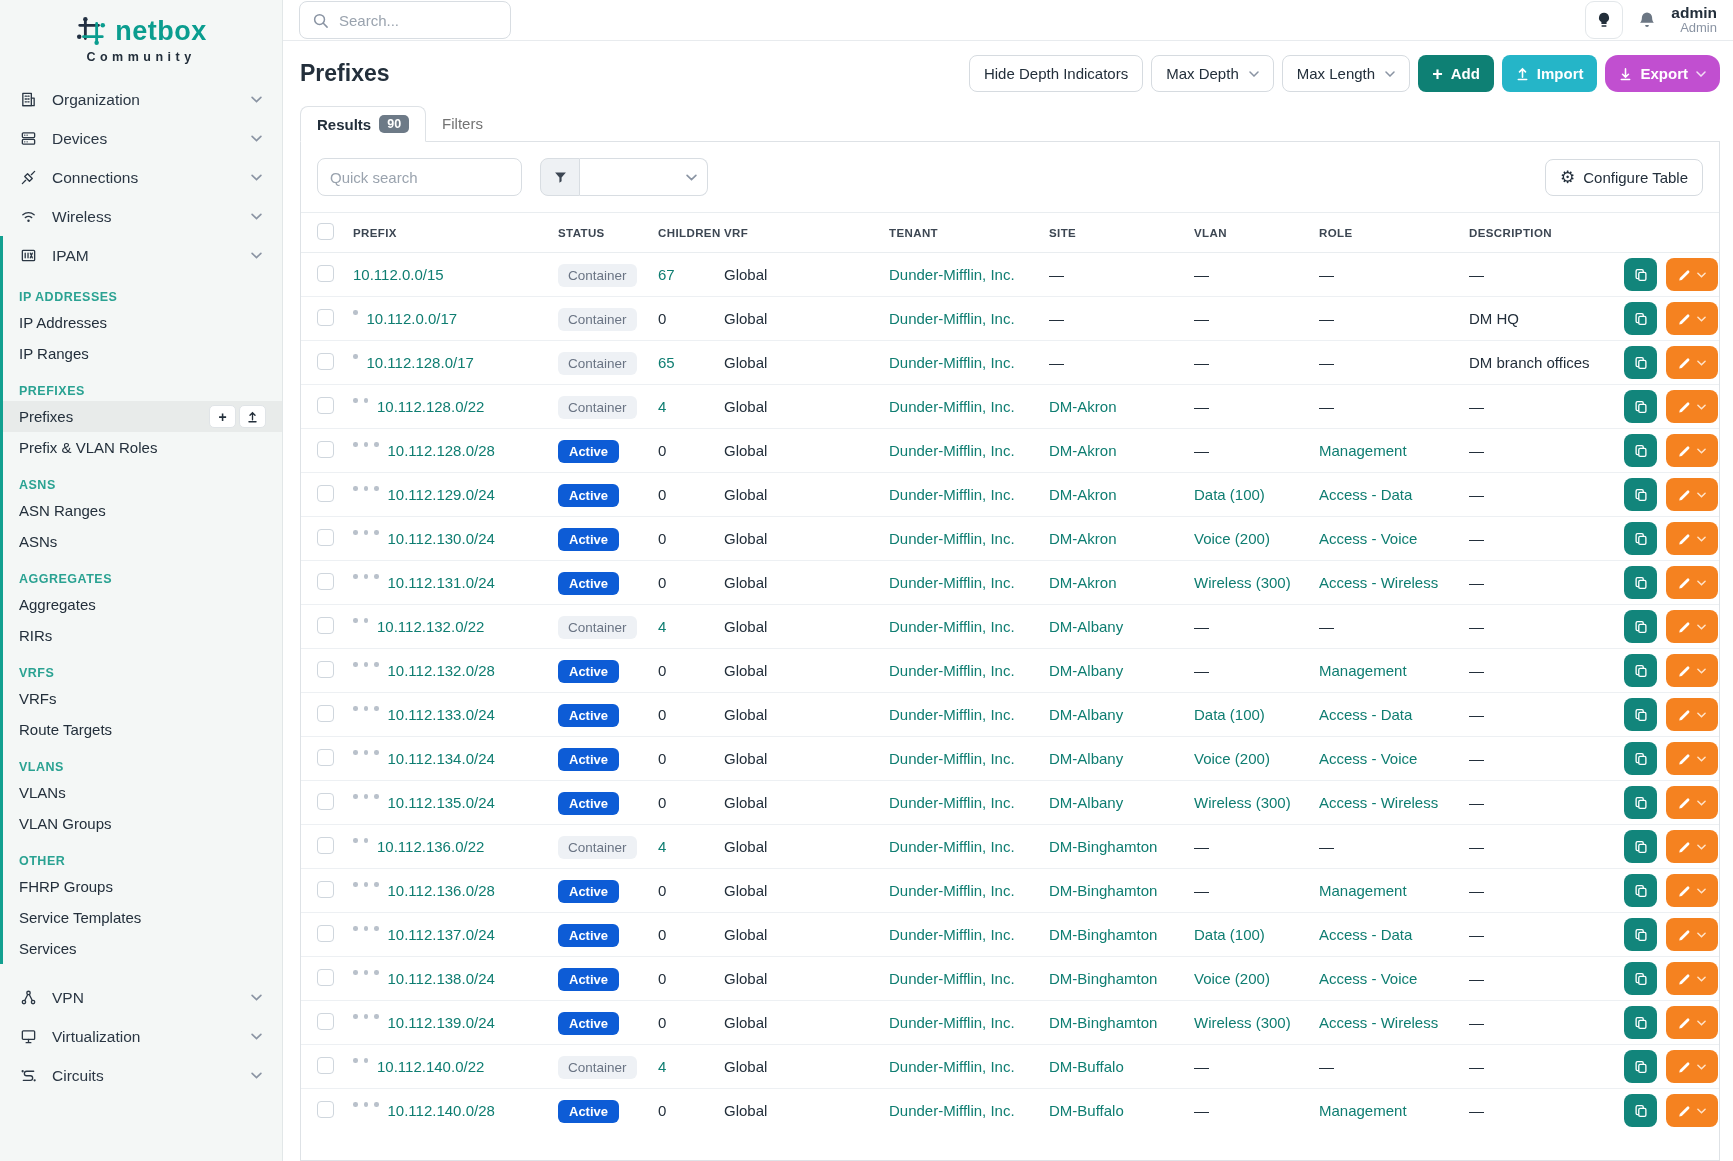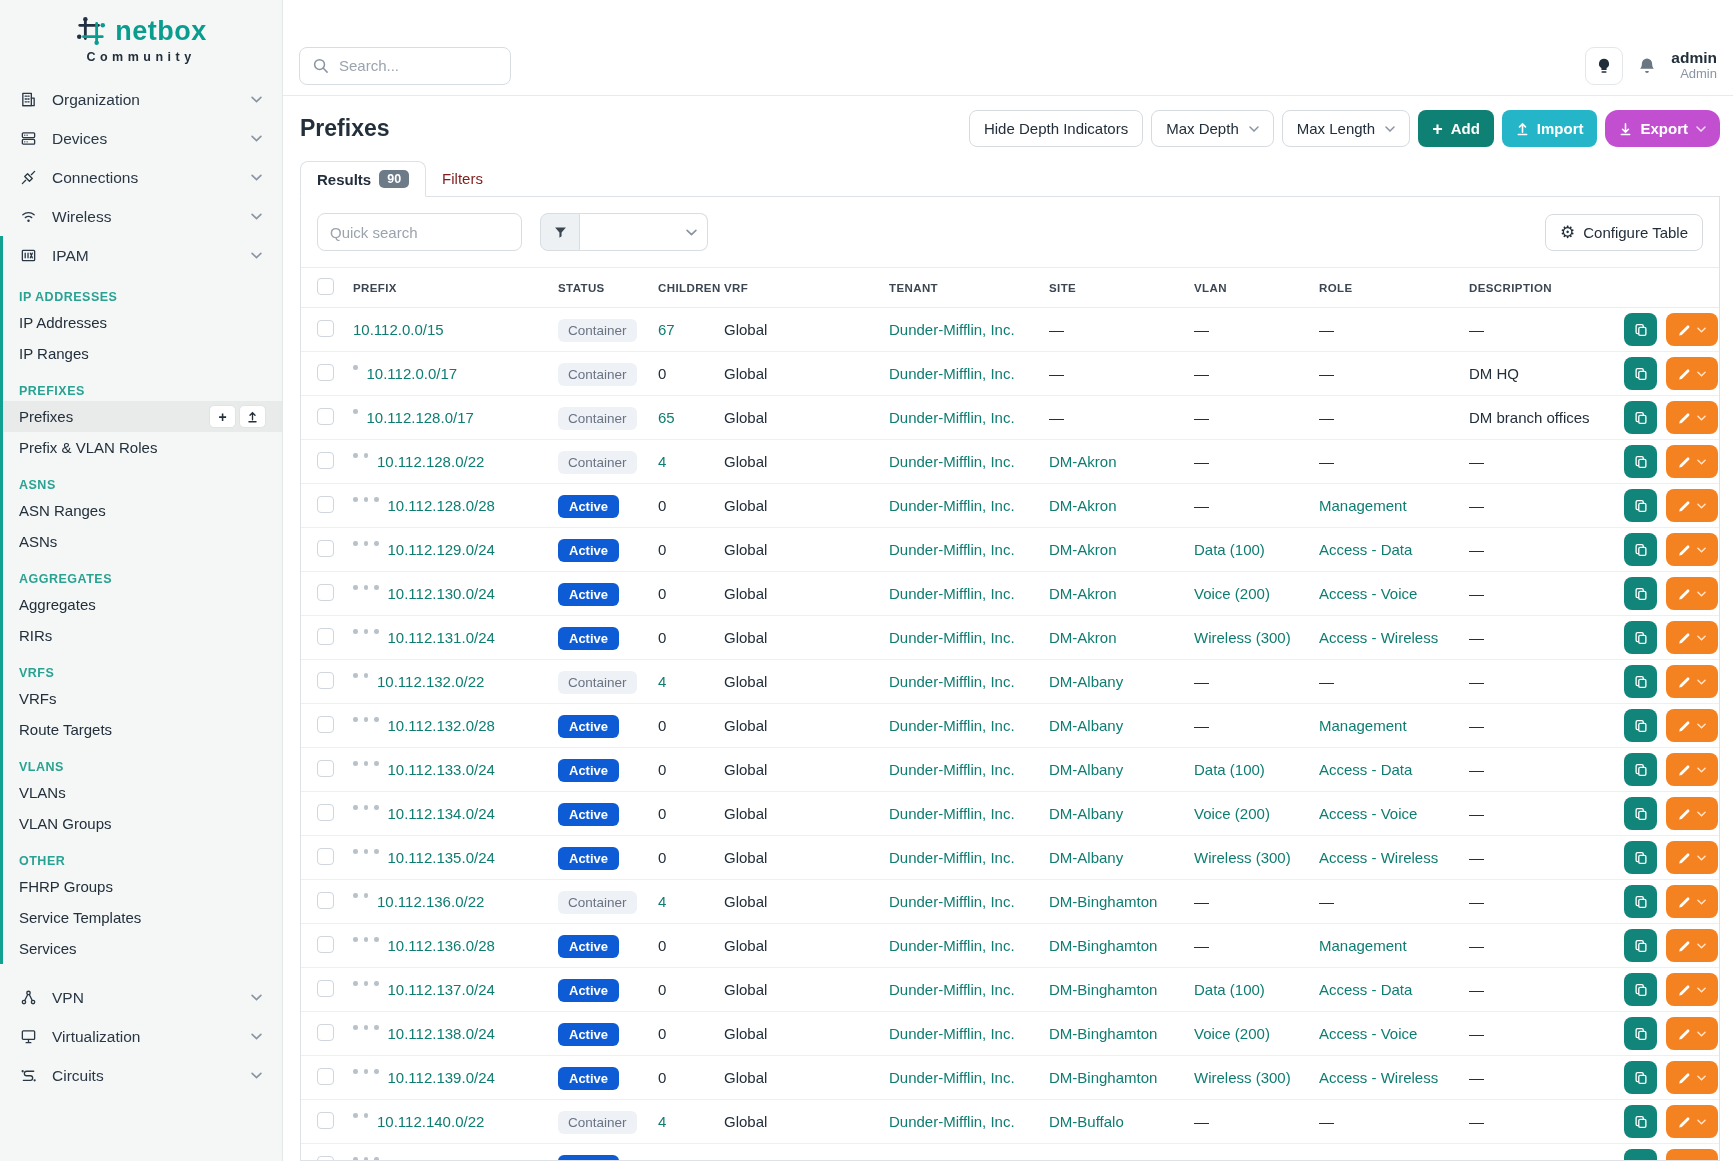--- a/index.html
+++ b/index.html
@@ -26,21 +26,21 @@
   .group-header { margin:15px 0 3px; padding:0 16px; font-size:12.5px; font-weight:700; color:#2aa292; letter-spacing:.5px; }
   .sub-item { display:flex; align-items:center; height:31px; padding:0 16px; font-size:15px; color:#232f3b; cursor:pointer; }
   .sub-item.active { background:#e8ebea; }
   .mini-btns { margin-left:auto; display:flex; gap:3px; }
   .mini-btn { width:27px; height:23px; background:#fff; border:1px solid #e0e4e7; border-radius:5px;
               display:flex; align-items:center; justify-content:center; color:#232f3b; cursor:pointer; }
   .nav-bottom { margin-top:14px; }
 
   
   .main { flex:1; display:flex; flex-direction:column; background:#fff; min-width:0; }
-  .topbar { height:60px; flex-shrink:0; border-bottom:1px solid #e8ebee; display:flex; align-items:center; padding:0 16px;margin-top:36px; }
+  .topbar { height:41px; flex-shrink:0; border-bottom:1px solid #e8ebee; display:flex; align-items:center; padding:0 16px; }
   .search-box { width:212px; height:38px; border:1px solid #d8dde2; border-radius:8px; display:flex; align-items:center; gap:10px; padding:0 12px; color:#8a94a3; background:#fff; }
   .search-box .ph { font-size:15px; color:#9aa3ae; }
   .top-right { margin-left:auto; display:flex; align-items:center; gap:14px; }
   .bulb-btn { width:38px; height:38px; border:1px solid #e3e7ea; border-radius:9px; display:flex; align-items:center; justify-content:center; color:#222e3a; cursor:pointer; background:#fff; }
   .bell { color:#6b7683; cursor:pointer; }
   .userblock { text-align:right; line-height:1.15; }
   .user-name { font-size:15.5px; font-weight:700; color:#232f3b; }
   .user-role { font-size:13px; color:#8a94a3; }
 
   .content { flex:1; display:flex; flex-direction:column; padding:14px 13px 0 17px; overflow:hidden; }
@@ -51,21 +51,21 @@
   .btn-outline .chev { margin-left:2px; }
   .btn-add { background:#0e8074; color:#fff; font-weight:600; }
   .btn-import { background:#25b5c8; color:#fff; font-weight:600; }
   .btn-export { background:#c14fd0; color:#fff; font-weight:600;border-radius:13px; }
   .btn-export .chev { color:#eed7f2; }
 
   .tabs { display:flex; margin-top:14px; border-bottom:1px solid #dee2e6; }
   .tab { padding:8px 16px; font-size:15px; cursor:pointer; display:flex; align-items:center; gap:8px; }
   .tab.active { border:1px solid #dee2e6; border-bottom:1px solid #fff; border-radius:8px 8px 0 0; background:#fff; margin-bottom:-1px; font-weight:600; color:#232f3b; }
   .badge-count { background:#6d7a87; color:#fff; border-radius:5px; font-size:12.5px; font-weight:700; padding:2px 8px; }
-  .tab.plain { color:#7f1d1d; }
+  .tab.plain { color:#737373; }
 
   .panel { flex:1; border:1px solid #dee2e6; border-top:none; background:#fff; display:flex; flex-direction:column; overflow:hidden; }
   .panel-toolbar { display:flex; align-items:center; padding:16px; }
   .quick-search { width:205px; height:38px; border:1px solid #d8dde2; border-radius:8px; padding:0 12px; font-size:15px; color:#232f3b; font-family:inherit; outline:none; }
   .quick-search::placeholder { color:#9aa3ae; }
   .filter-group { display:flex; margin-left:18px; }
   .filter-addon { width:40px; height:38px; background:#eef1f4; border:1px solid #d8dde2; border-radius:8px 0 0 8px; display:flex; align-items:center; justify-content:center; color:#3c4652; cursor:pointer; }
   .filter-select { width:128px; height:38px; border:1px solid #d8dde2; border-left:none; border-radius:0 8px 8px 0; display:flex; align-items:center; justify-content:flex-end; padding:0 10px; color:#8a94a3; cursor:pointer; background:#fff; }
   .cfg-btn { margin-left:auto; }
   .gear { font-size:17px; line-height:1; }

